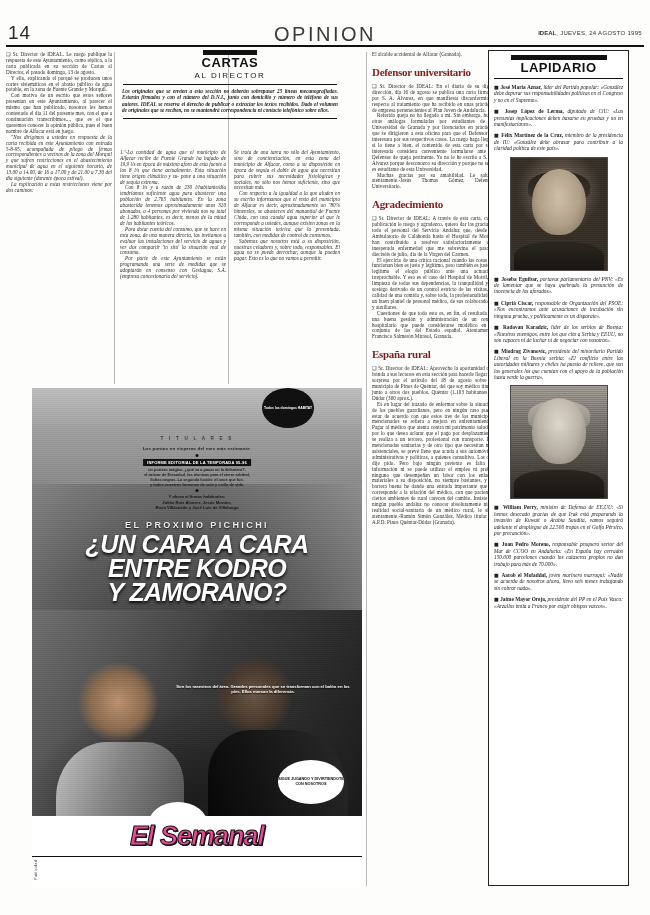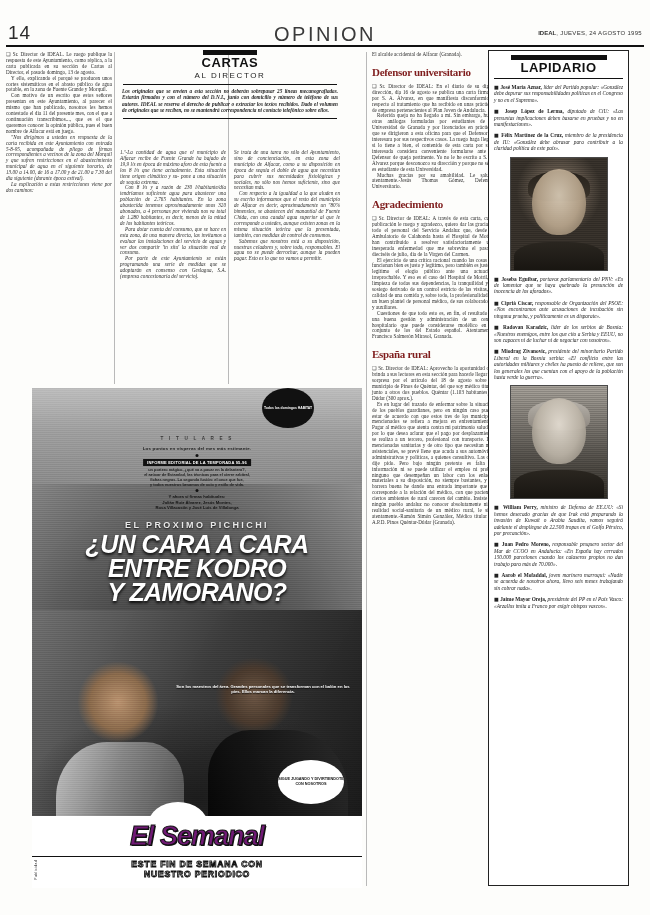--- a/index.html
+++ b/index.html
@@ -232,21 +232,21 @@
     text-align:center;font-family:"Liberation Sans",sans-serif;font-weight:700;
     font-size:3.4px;line-height:4.4px;
   }
   .ad-bottom{
     position:absolute;left:0;bottom:0;width:330px;height:72px;background:#fff;
   }
   .semanal{
     position:absolute;left:0;top:6px;width:330px;text-align:center;
     font-family:"Liberation Sans",sans-serif;font-weight:700;font-style:italic;
     font-size:27px;line-height:28px;letter-spacing:-1px;
-    color:#701a75;
+    color:#ec4899;
     -webkit-text-stroke:1.1px #111;
     text-shadow:1px 1px 0 #111;
   }
   .semanal-rule{position:absolute;left:0;top:40px;width:330px;height:1px;background:#111;}
   .semanal-sub{
     position:absolute;left:0;top:43px;width:330px;text-align:center;
     font-family:"Liberation Sans",sans-serif;font-weight:700;
     font-size:8.6px;line-height:10px;letter-spacing:.8px;
     color:#fff;-webkit-text-stroke:.9px #111;
   }
@@ -390,21 +390,17 @@
     <div class="grain"></div>
 
     <div class="ad-caption">Son los maestros del área. Grandes personales que se transforman con el balón en los pies. Ellos marcan la diferencia.</div>
     <div class="bubble bubble-1">SIGUE JUGANDO Y DIVIRTIENDOTE CON NOSOTROS</div>
     <div class="bubble bubble-2">Es más aunque de real, si regala la página nacional</div>
     <div class="habitat">Todos los domingos HABITAT</div>
 
     <div class="ad-bottom">
       <div class="semanal"><span>El Semanal</span></div>
       <div class="semanal-rule"></div>
-      <div class="semanal-sub">
-        <span>ESTE FIN DE SEMANA CON</span><br>
-        <span>NUESTRO PERIODICO</span>
-      </div>
     </div>
     <div class="ad-spine">Publicidad</div>
   </div>
 
 </div>
 
 </body></html>

